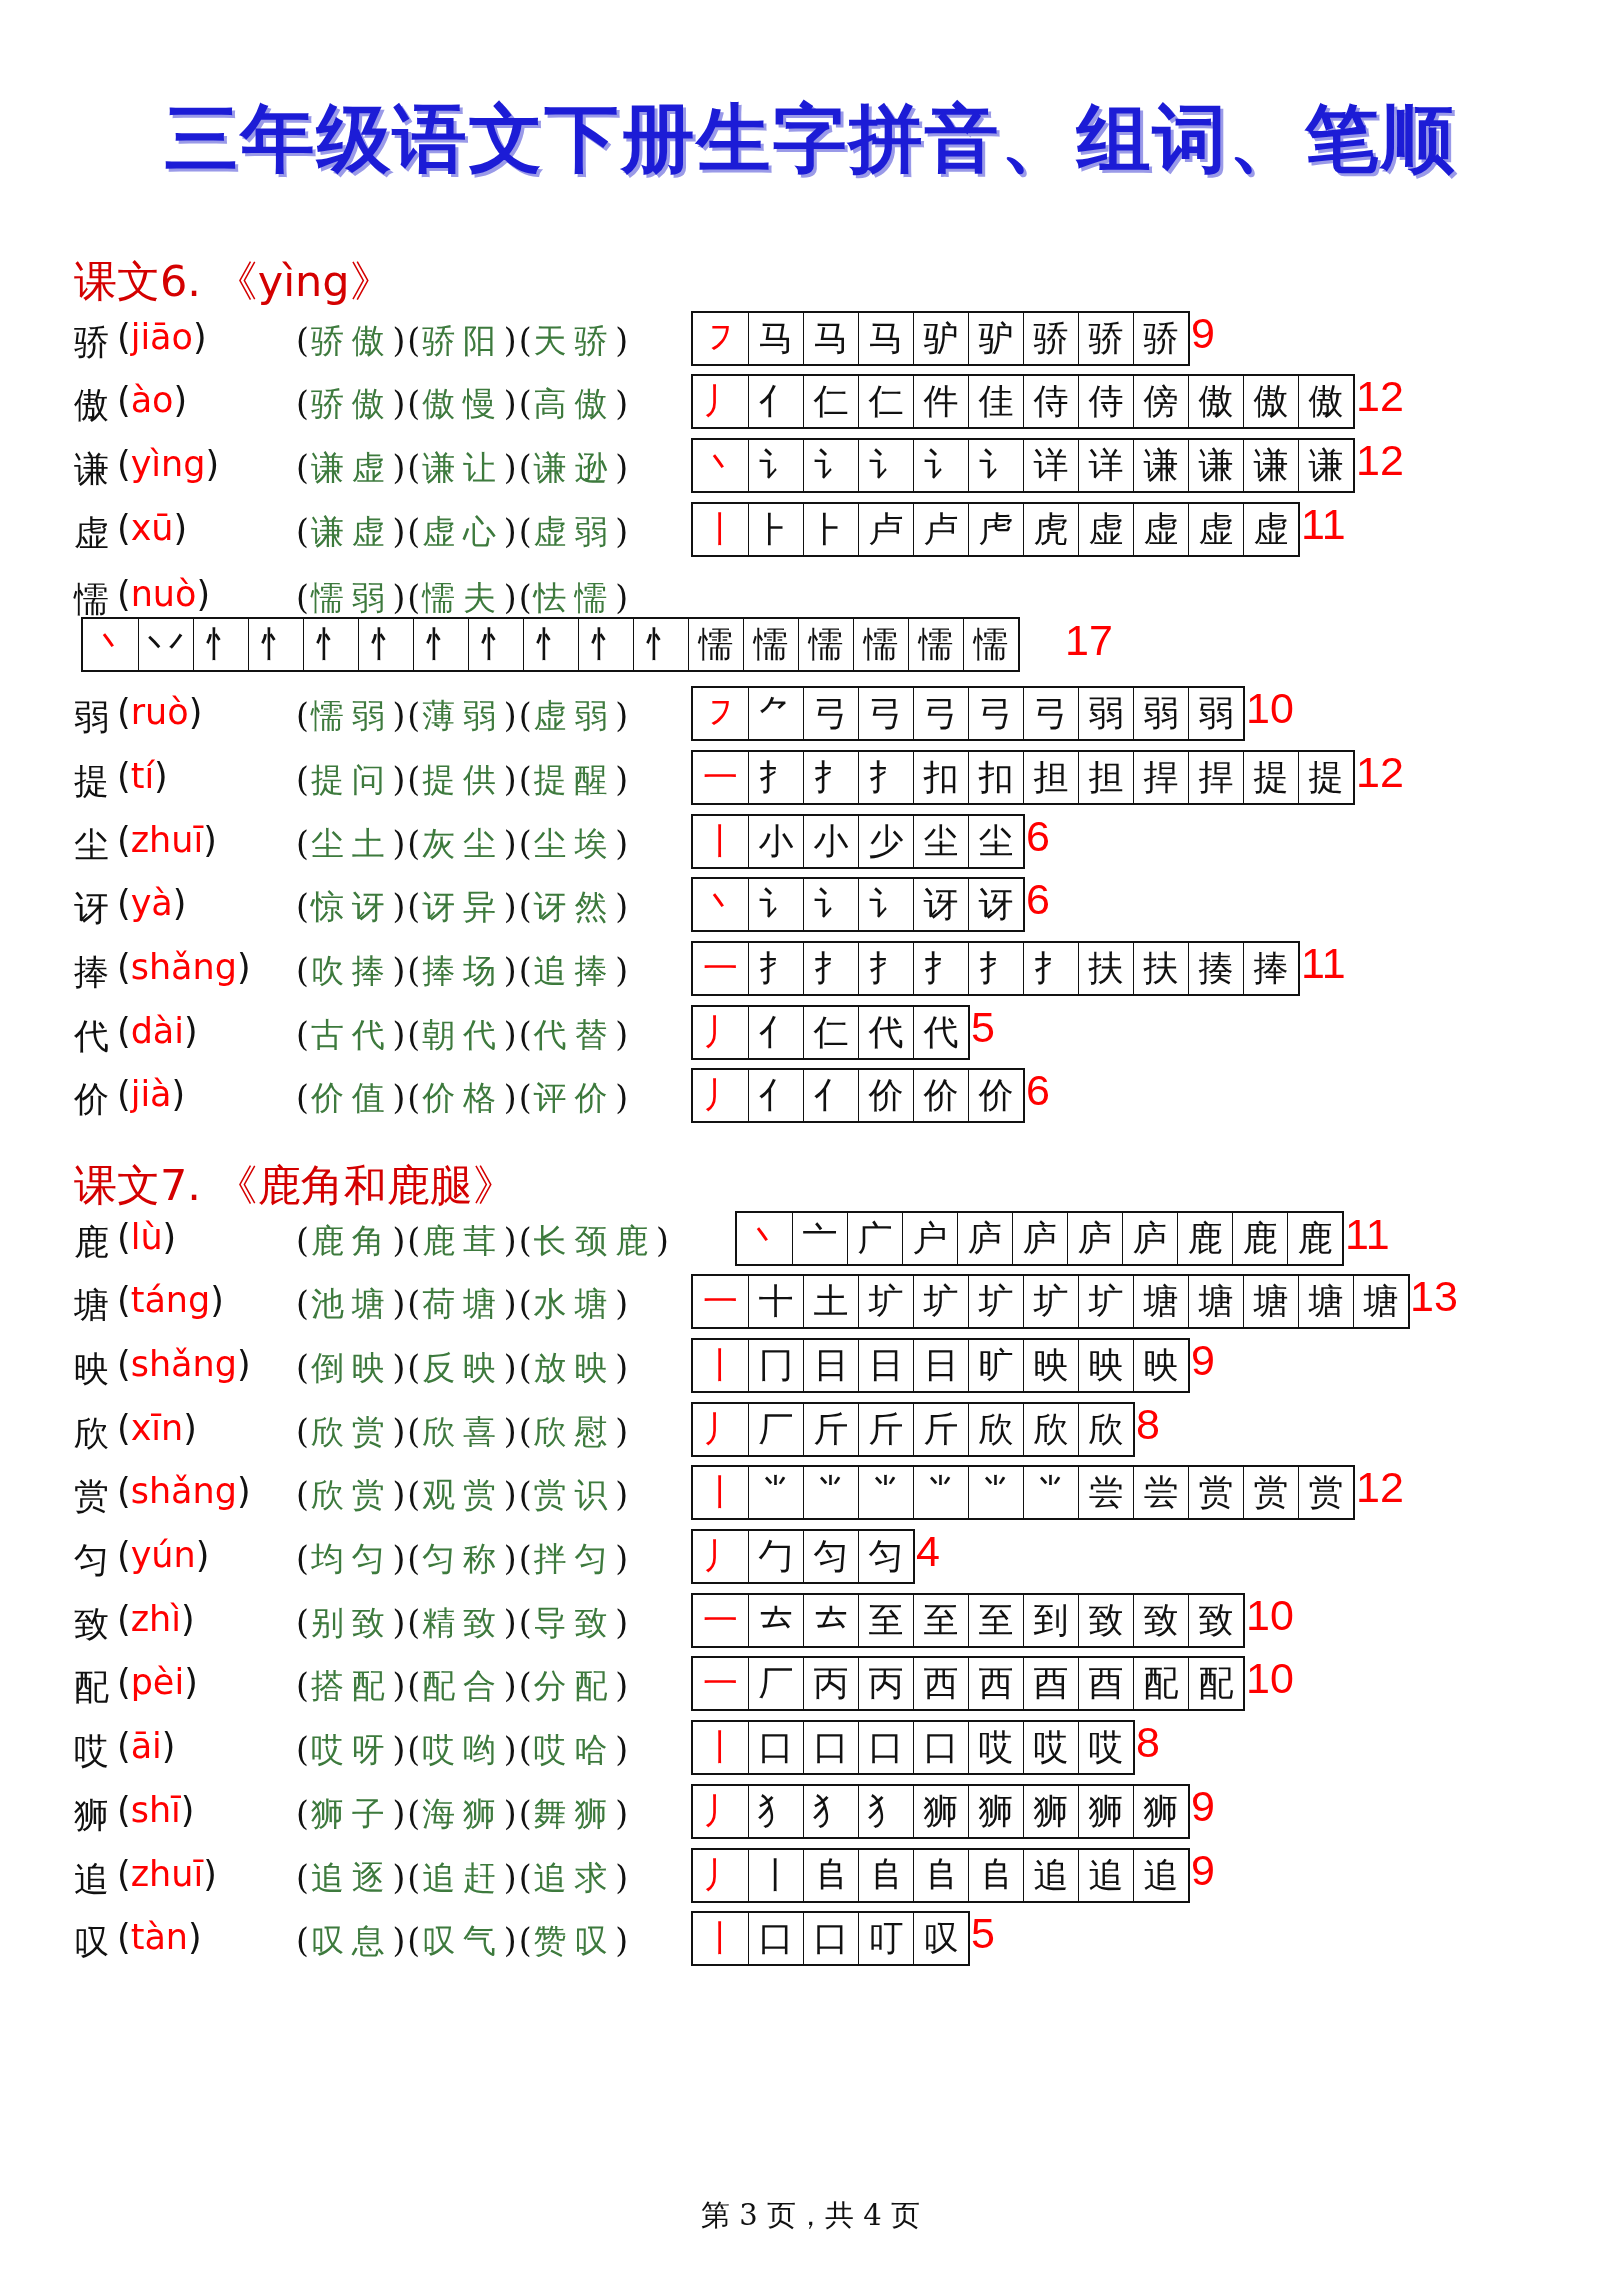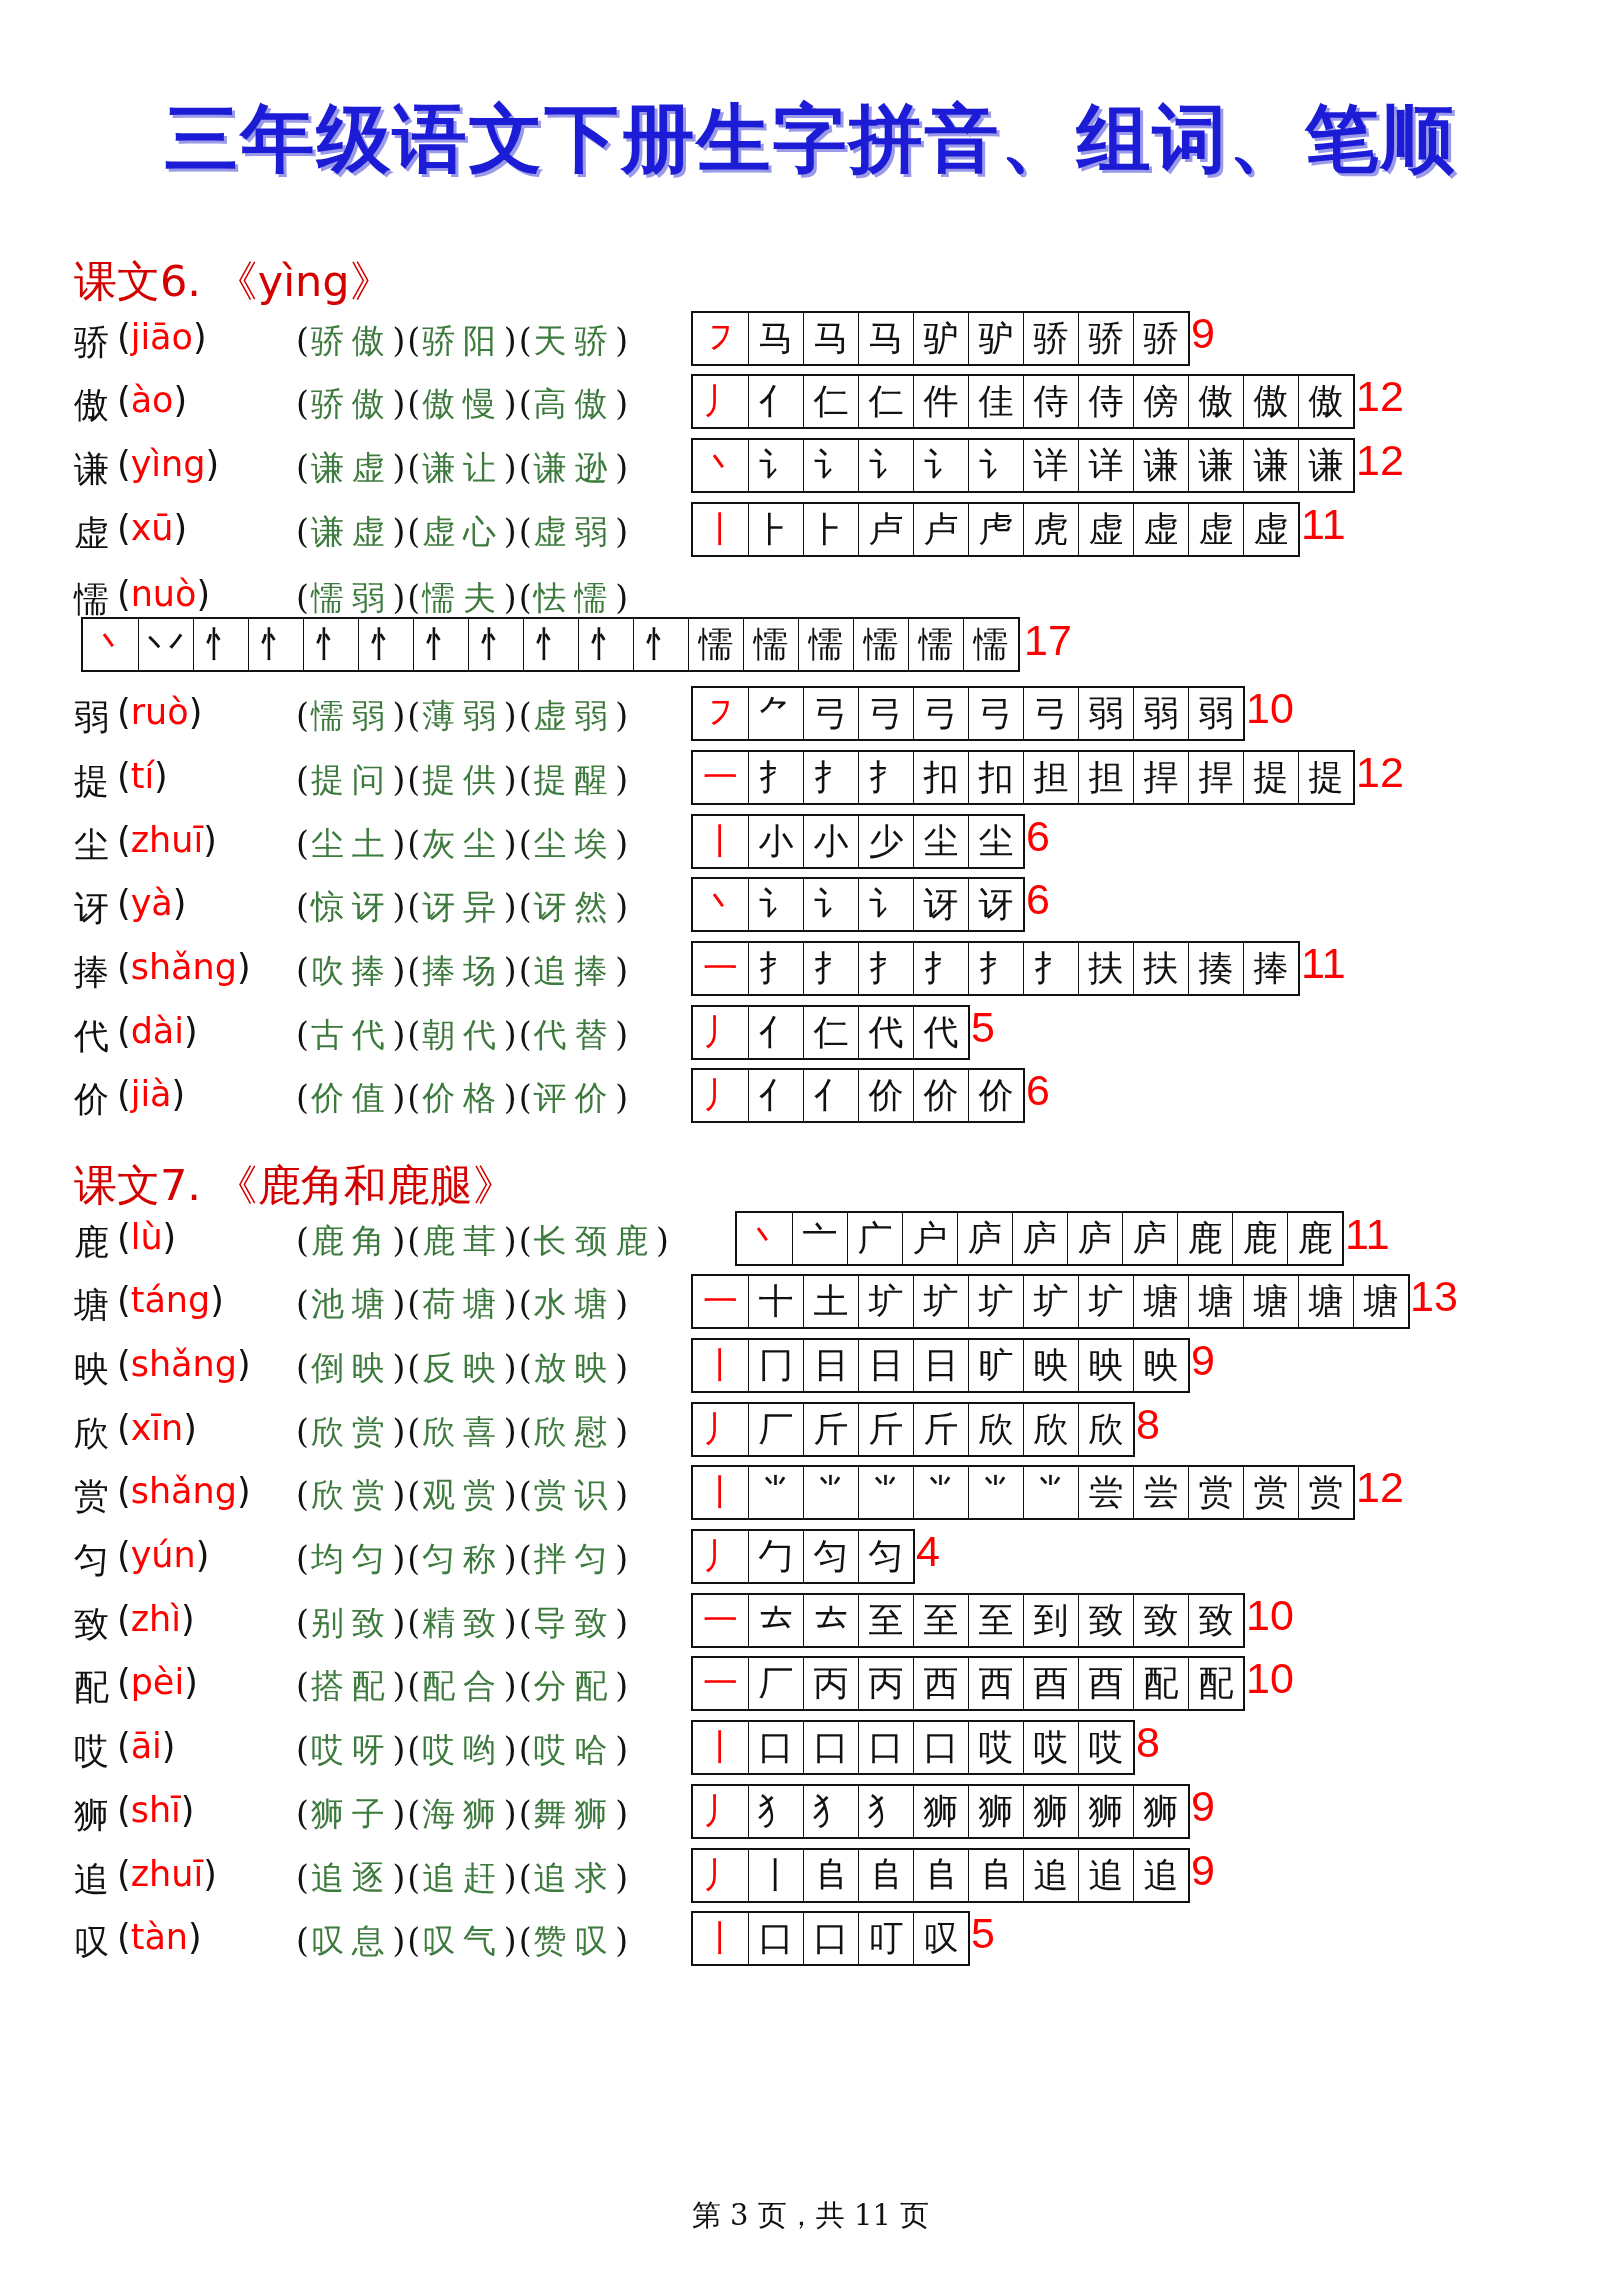--- a/index.html
+++ b/index.html
@@ -118,21 +118,21 @@
       <div class="cell" style="width: 55px;"><span>忄</span></div>
       <div class="cell" style="width: 55px;"><span>忄</span></div>
       <div class="cell" style="width: 55px;"><span>忄</span></div>
       <div class="cell" style="width: 55px;"><span>懦</span></div>
       <div class="cell" style="width: 55px;"><span>懦</span></div>
       <div class="cell" style="width: 55px;"><span>懦</span></div>
       <div class="cell" style="width: 55px;"><span>懦</span></div>
       <div class="cell" style="width: 55px;"><span>懦</span></div>
       <div class="cell" style="width: 55px;"><span>懦</span></div>
     </div>
-    <div class="count" style="left: 1024px; top: 616px;">17</div>
+    <div class="count" style="left: 1065px; top: 616px;">17</div>
     <div class="row" style="top: 686px;">
       <span class="hz">弱</span>
       <span class="py">(<span class="pv">ruò</span>)</span>
       <span class="words">(<span class="w">懦弱</span>)(<span class="w">薄弱</span>)(<span class="w">虚弱</span>)</span>
     </div>
     <div class="strokes" style="left: 691px; top: 686px;">
       <div class="cell" style="width: 55px;"><span class="red">㇇</span></div>
       <div class="cell" style="width: 55px;"><span>⺈</span></div>
       <div class="cell" style="width: 55px;"><span>弓</span></div>
       <div class="cell" style="width: 55px;"><span>弓</span></div>
@@ -437,14 +437,14 @@
     </div>
     <div class="strokes" style="left: 691px; top: 1911px;">
       <div class="cell" style="width: 55px;"><span class="red">丨</span></div>
       <div class="cell" style="width: 55px;"><span>口</span></div>
       <div class="cell" style="width: 55px;"><span>口</span></div>
       <div class="cell" style="width: 55px;"><span>叮</span></div>
       <div class="cell" style="width: 55px;"><span>叹</span></div>
     </div>
     <div class="count" style="left: 971px; top: 1909px;">5</div>
   </div>
-<div class="footer">第 3 页，共 11 页</div>
+<div class="footer">第 3 页，共 4 页</div>
 
 
 </body></html>

